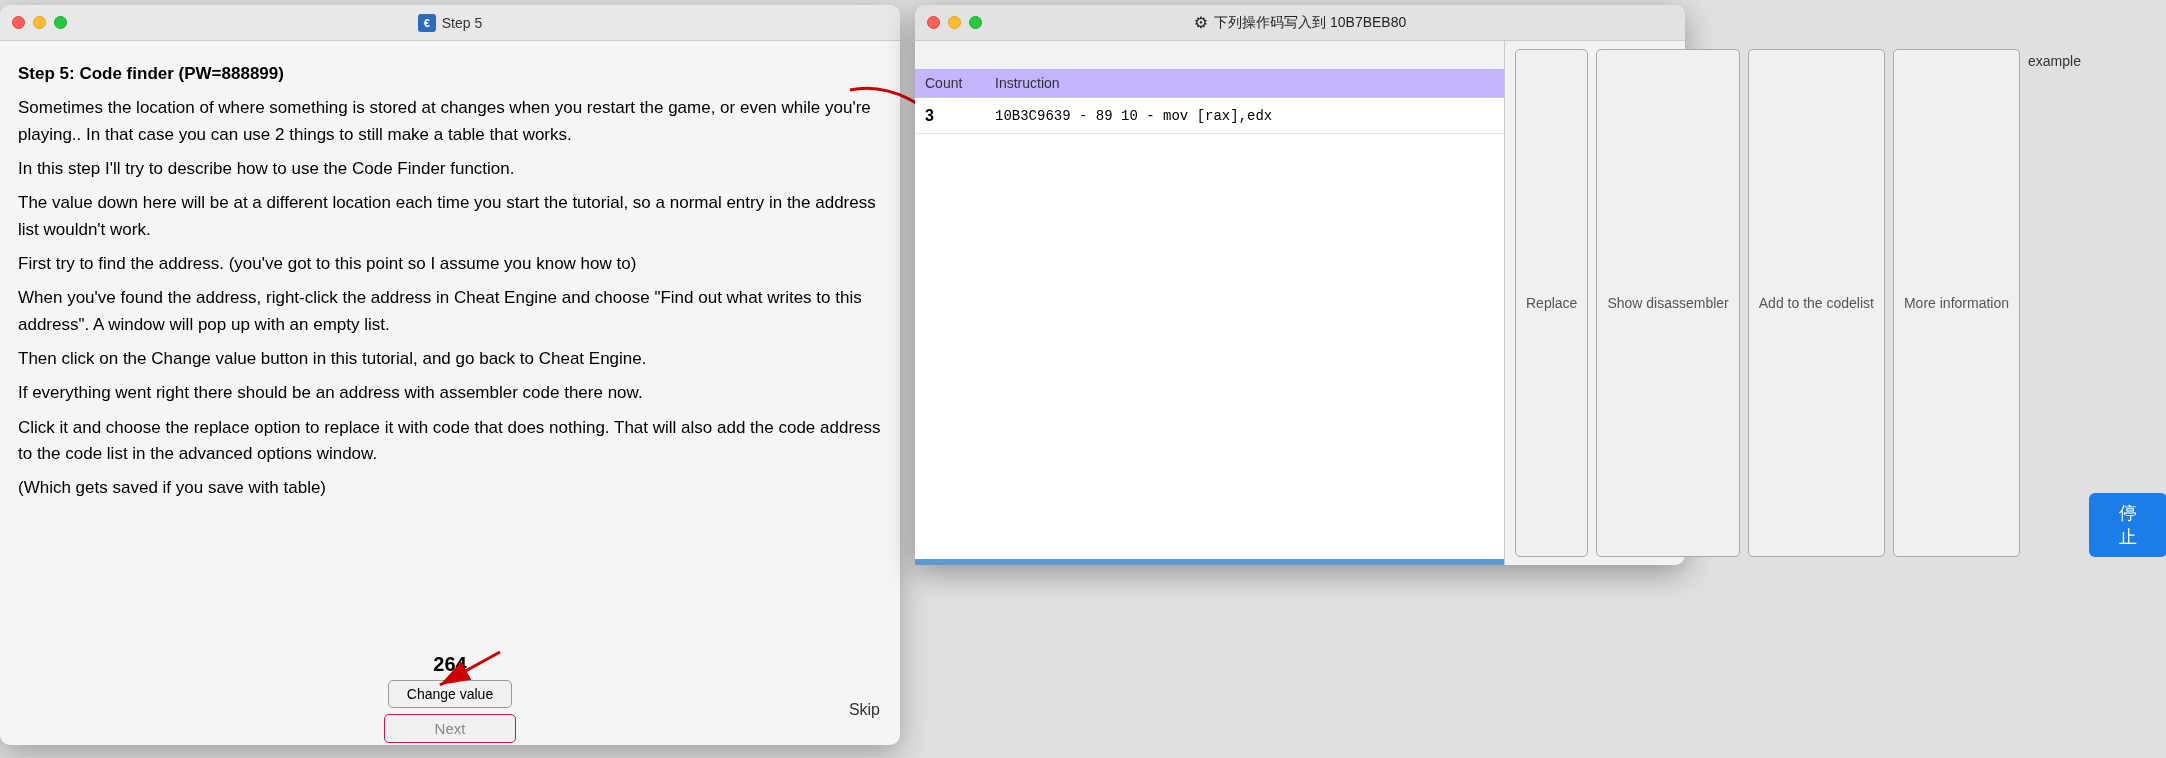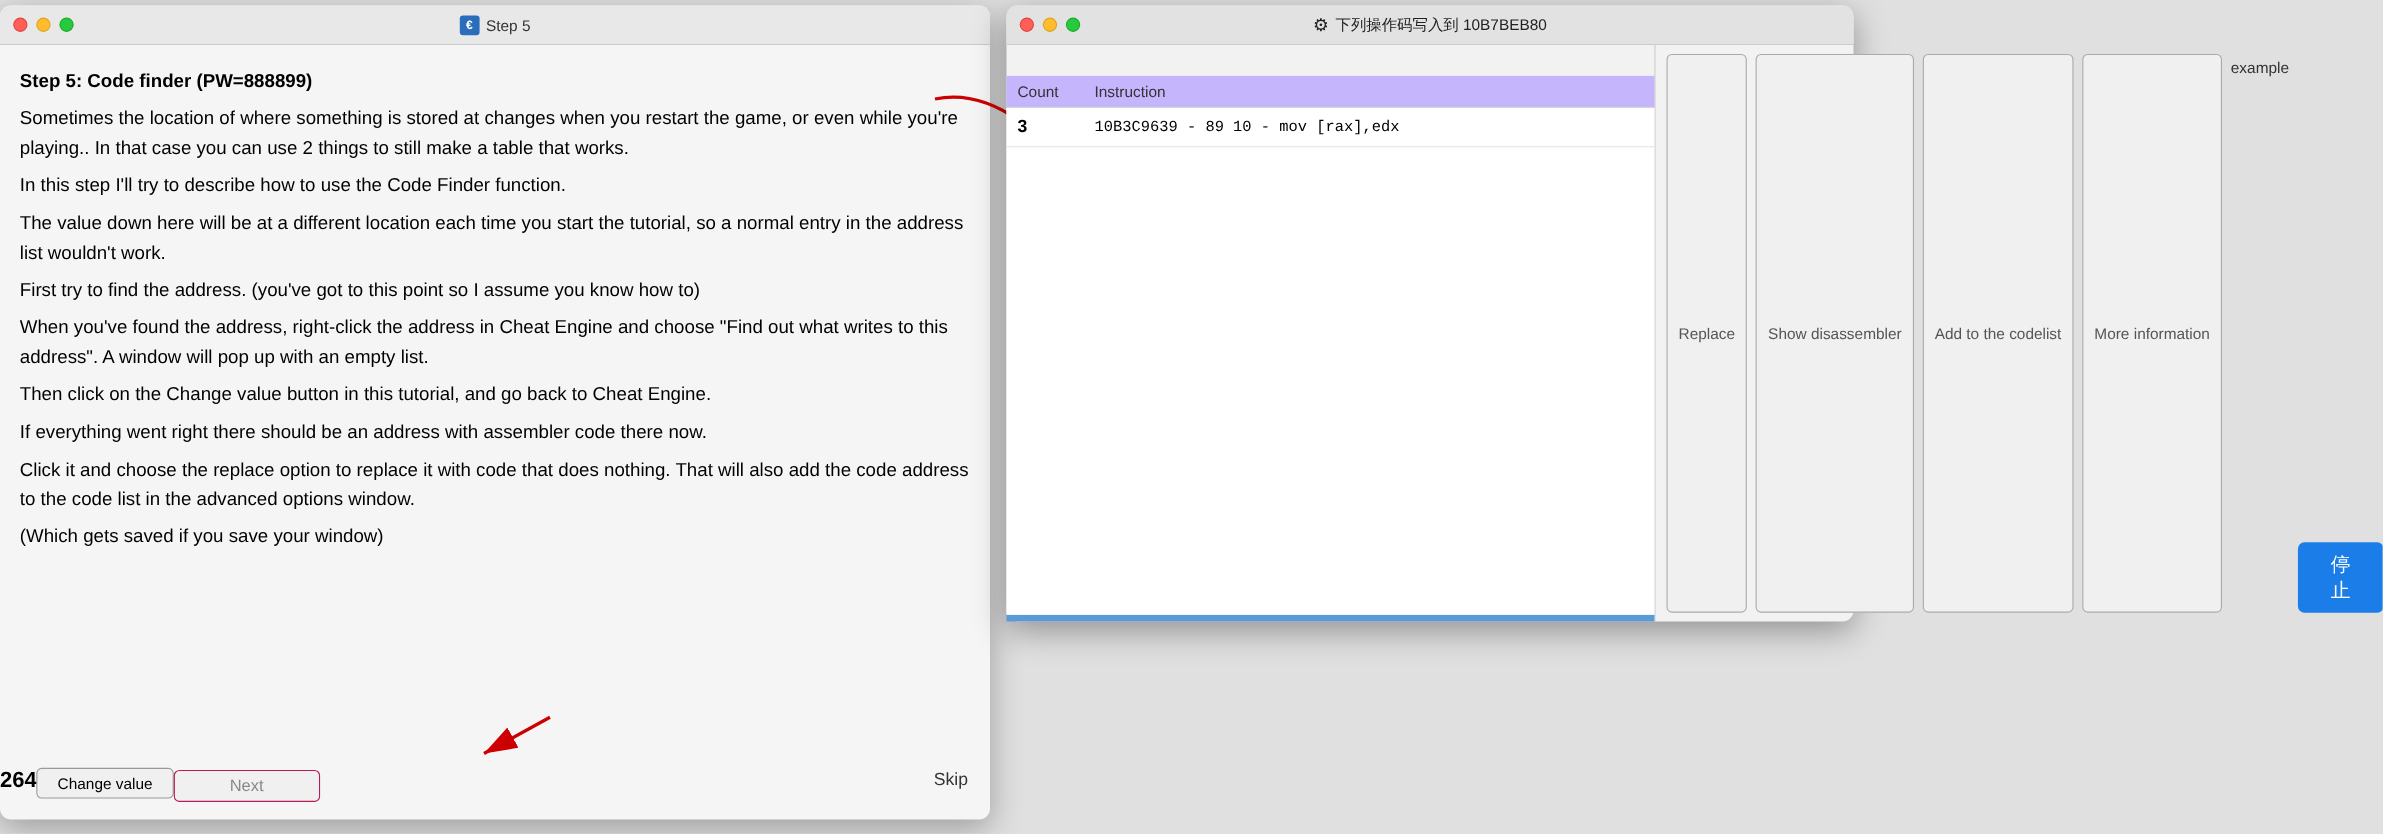--- a/index.html
+++ b/index.html
@@ -87,23 +87,23 @@
       line-height: 1.55;
       color: #000;
     }
 
     .tutorial-text p {
       margin-bottom: 8px;
     }
 
     .tutorial-bottom {
       display: flex;
-      flex-direction: row;
-      align-items: center;
-      padding: 10px 0 16px 0;
+      flex-direction: column;
+      align-items: center;
+      padding: 10px 0 2px 0;
       position: relative;
     }
 
     .value-number {
       font-size: 20px;
       font-weight: bold;
       color: #000;
       margin-bottom: 4px;
     }
 
@@ -301,21 +301,21 @@
     <div class="tutorial-text">
       <p><strong>Step 5: Code finder (PW=888899)</strong></p>
       <p>Sometimes the location of where something is stored at changes when you restart the game, or even while you're playing.. In that case you can use 2 things to still make a table that works.</p>
       <p>In this step I'll try to describe how to use the Code Finder function.</p>
       <p>The value down here will be at a different location each time you start the tutorial, so a normal entry in the address list wouldn't work.</p>
       <p>First try to find the address. (you've got to this point so I assume you know how to)</p>
       <p>When you've found the address, right-click the address in Cheat Engine and choose "Find out what writes to this address". A window will pop up with an empty list.</p>
       <p>Then click on the Change value button in this tutorial, and go back to Cheat Engine.</p>
       <p>If everything went right there should be an address with assembler code there now.</p>
       <p>Click it and choose the replace option to replace it with code that does nothing. That will also add the code address to the code list in the advanced options window.</p>
-      <p>(Which gets saved if you save your window)</p>
+      <p>(Which gets saved if you save with table)</p>
     </div>
   </div>
 
   <div class="tutorial-bottom">
     <div class="value-number">264</div>
     <button class="change-value-btn">Change value</button>
     <button class="next-btn">Next</button>
     <span class="skip-label">Skip</span>
 
     <svg class="red-arrow-svg" style="left:360px; bottom:48px; width:160px; height:60px;" viewBox="0 0 160 60">

